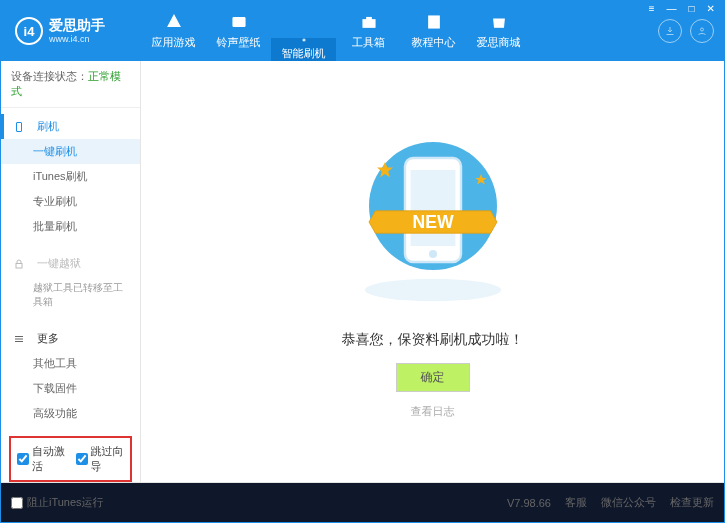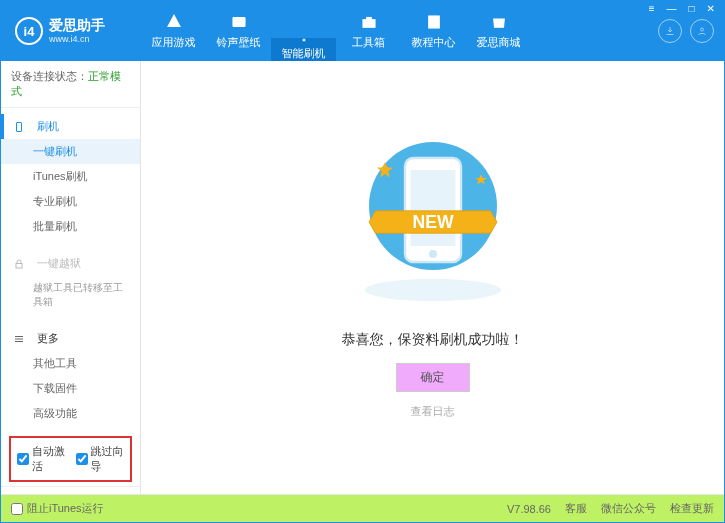--- a/index.html
+++ b/index.html
@@ -37,24 +37,24 @@
 .checkbox-row { border: 2px solid #d33; margin: 4px 8px; padding: 6px 6px; display: flex; gap: 10px; font-size: 11px; color: #444; justify-content: space-between; }
 .cb { display: flex; align-items: center; gap: 3px; cursor: pointer; }
 .cb input { accent-color: #1e8fe6; width: 12px; height: 12px; }
 
 .device-box { padding: 6px 10px; border-top: 1px solid #eee; }
 .device-name { color: #1e8fe6; font-size: 11px; font-weight: bold; display: flex; align-items: center; gap: 4px; }
 
 .main { flex: 1; display: flex; flex-direction: column; align-items: center; justify-content: center; position: relative; }
 .phone-illust { width: 160px; height: 190px; position: relative; margin-top: -20px; }
 .success-msg { margin-top: 18px; font-size: 14px; color: #333; }
-.ok-btn { margin-top: 14px; border: 1px solid #ccc; background: #f0abfc; padding: 5px 24px; font-size: 12px; cursor: pointer; color: #555; }
+.ok-btn { margin-top: 14px; border: 1px solid #ccc; background: #bef264; padding: 5px 24px; font-size: 12px; cursor: pointer; color: #555; }
 .view-log { margin-top: 12px; font-size: 11px; color: #aaa; cursor: pointer; }
 
-.footer { position: absolute; bottom: 0; left: 0; right: 0; height: 28px; border-top: 1px solid #e5e5e5; display: flex; align-items: center; justify-content: space-between; font-size: 11px; color: #666; padding: 0 10px; background: #bef264; }
+.footer { position: absolute; bottom: 0; left: 0; right: 0; height: 40px; border-top: 1px solid #e5e5e5; display: flex; align-items: center; justify-content: space-between; font-size: 11px; color: #666; padding: 0 10px; background: #0f172a; }
 .footer-left { display: flex; align-items: center; gap: 4px; }
 .footer-right { display: flex; align-items: center; gap: 14px; }
 .footer-right span { cursor: pointer; }
 
 
 .nav-icon path, .nav-icon rect, .nav-icon circle { fill: #fff; }
 </style>
 </head>
 <body>
 

